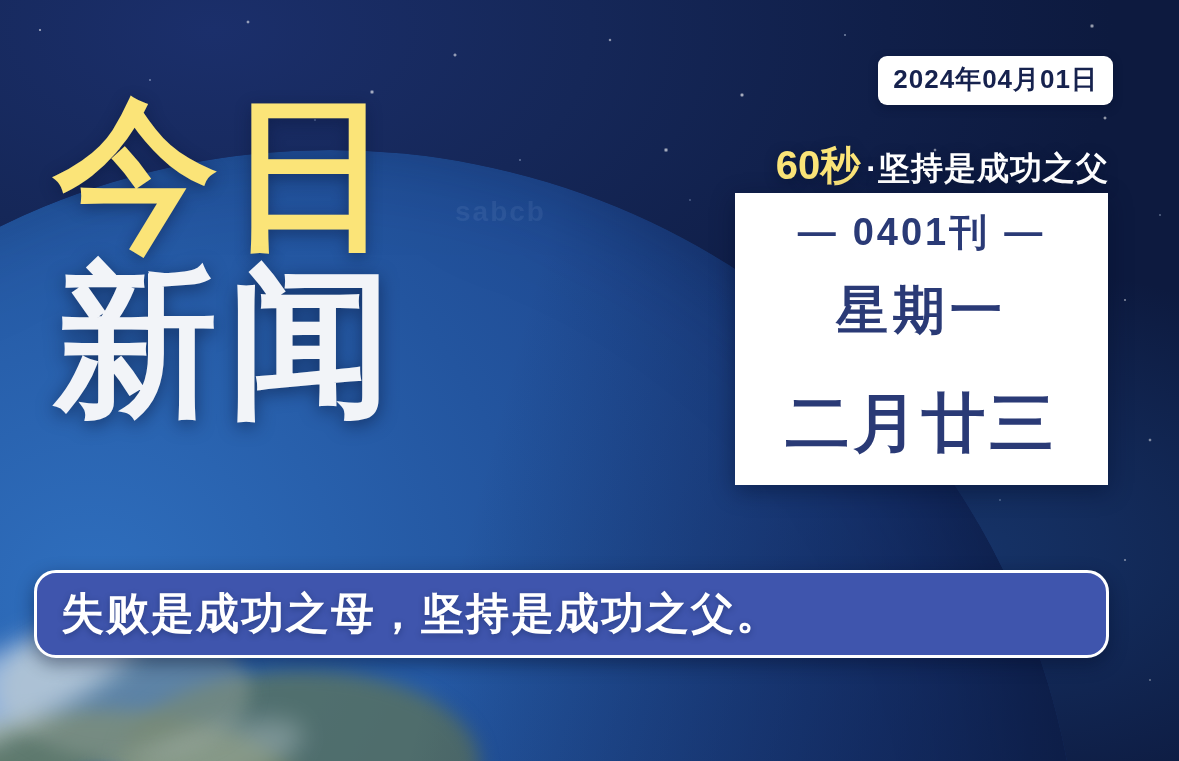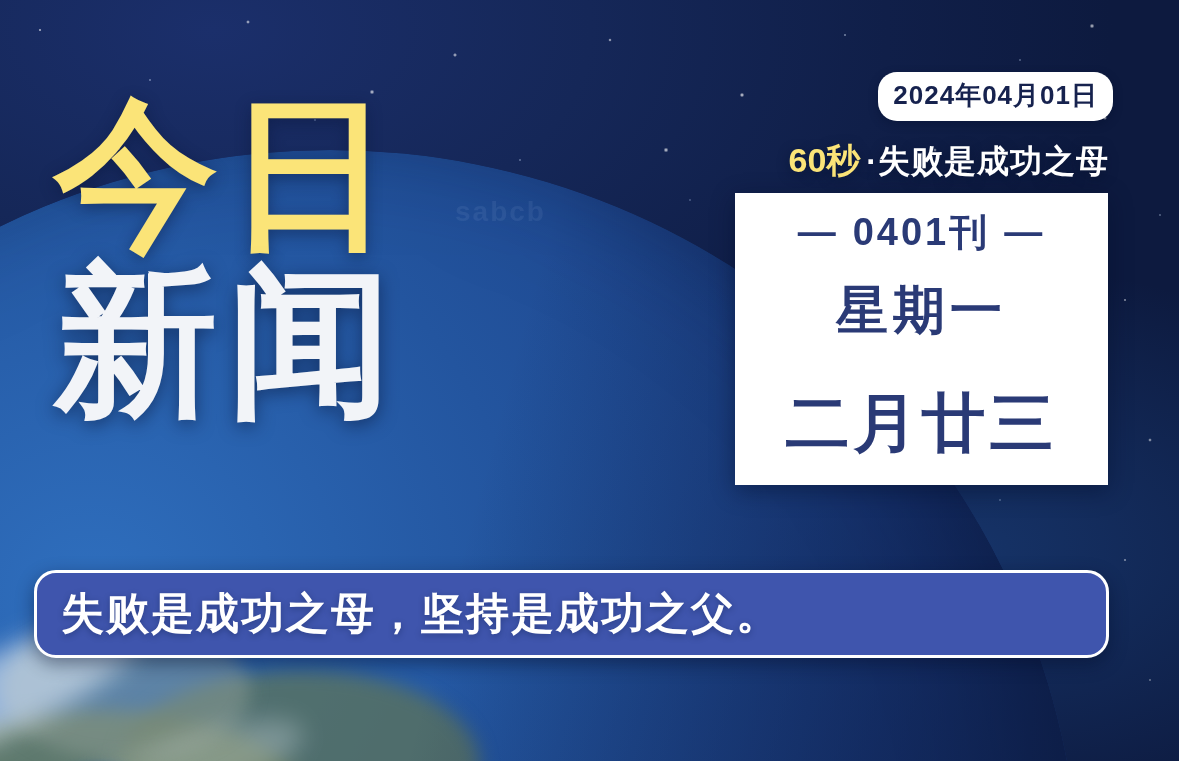--- a/index.html
+++ b/index.html
@@ -149,40 +149,40 @@
     font-size:164px;
     letter-spacing:10px;
     font-family:"Liberation Sans","DejaVu Sans",sans-serif;
     white-space:nowrap;
   }
   .brand .l1{ color:#fbe478; text-shadow:0 4px 16px rgba(8,20,55,.45); }
   .brand .l2{ color:#f2f4f8; text-shadow:0 4px 18px rgba(8,20,55,.55); margin-top:10px; }
 
   
   .date-pill{
-    position:absolute; right:66px; top:72px;
+    position:absolute; right:66px; top:56px;
     background:#ffffff;
     color:#16224e;
     font-size:26px; font-weight:700;
     letter-spacing:1px;
     padding:6px 15px 8px;
-    border-radius:19px;
+    border-radius:9px;
     box-shadow:0 3px 10px rgba(6,16,45,.40);
     white-space:nowrap;
   }
 
   
   .tagline{
     position:absolute; right:70px; top:138px;
     display:flex; align-items:baseline;
     white-space:nowrap;
     text-shadow:0 3px 12px rgba(6,16,45,.6);
   }
   .tagline .secs{
-    font-size:34px; font-weight:700; color:#fbe478; letter-spacing:0px;
+    font-size:40px; font-weight:700; color:#fbe478; letter-spacing:0px;
   }
   .tagline .rest{
     font-size:32px; font-weight:700; color:#ffffff; letter-spacing:1px; margin-left:6px;
   }
 
   
   .card{
     position:absolute; left:735px; top:193px;
     width:373px; height:292px;
     background:#ffffff;
@@ -259,21 +259,21 @@
 
   <div class="brand">
     <span class="l1">今日</span>
     <span class="l2">新闻</span>
   </div>
 
   <div class="date-pill">2024年04月01日</div>
 
   <div class="tagline">
     <span class="secs">60秒</span>
-    <span class="rest">·失败是成功之母</span>
+    <span class="rest">·坚持是成功之父</span>
   </div>
 
   <div class="card">
     <div class="issue">
       <span class="dash">—</span><span>0401刊</span><span class="dash">—</span>
     </div>
     <div class="weekday">星期一</div>
     <div class="lunar">二月廿三</div>
   </div>
 

